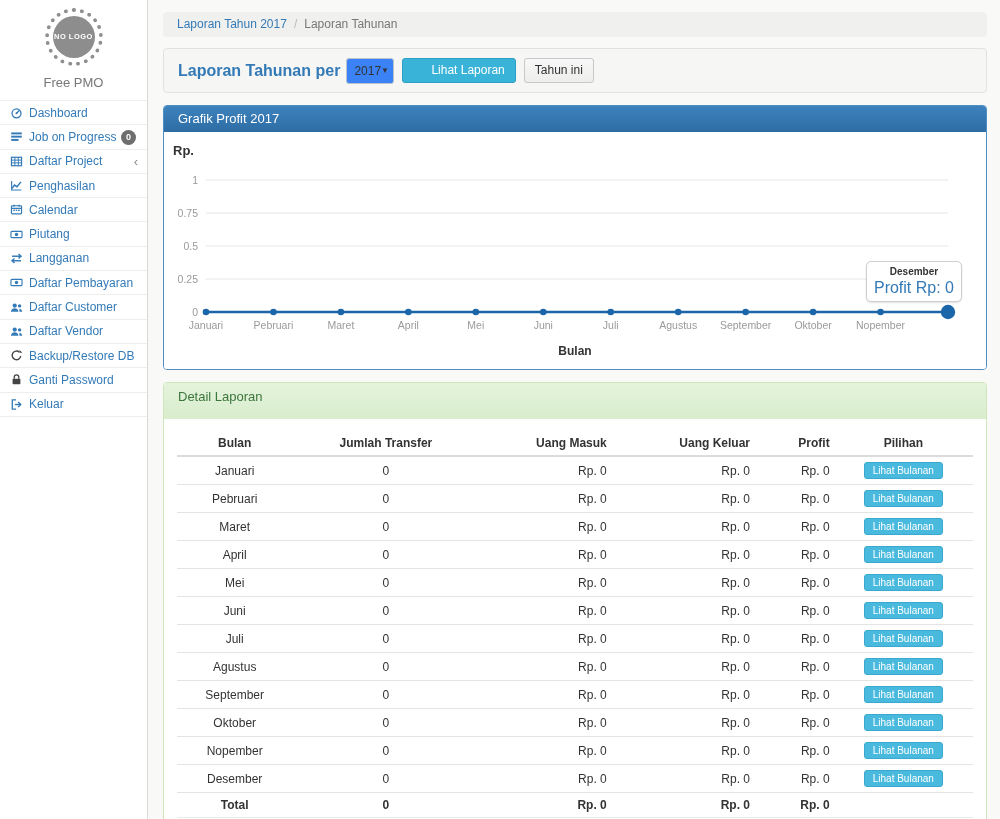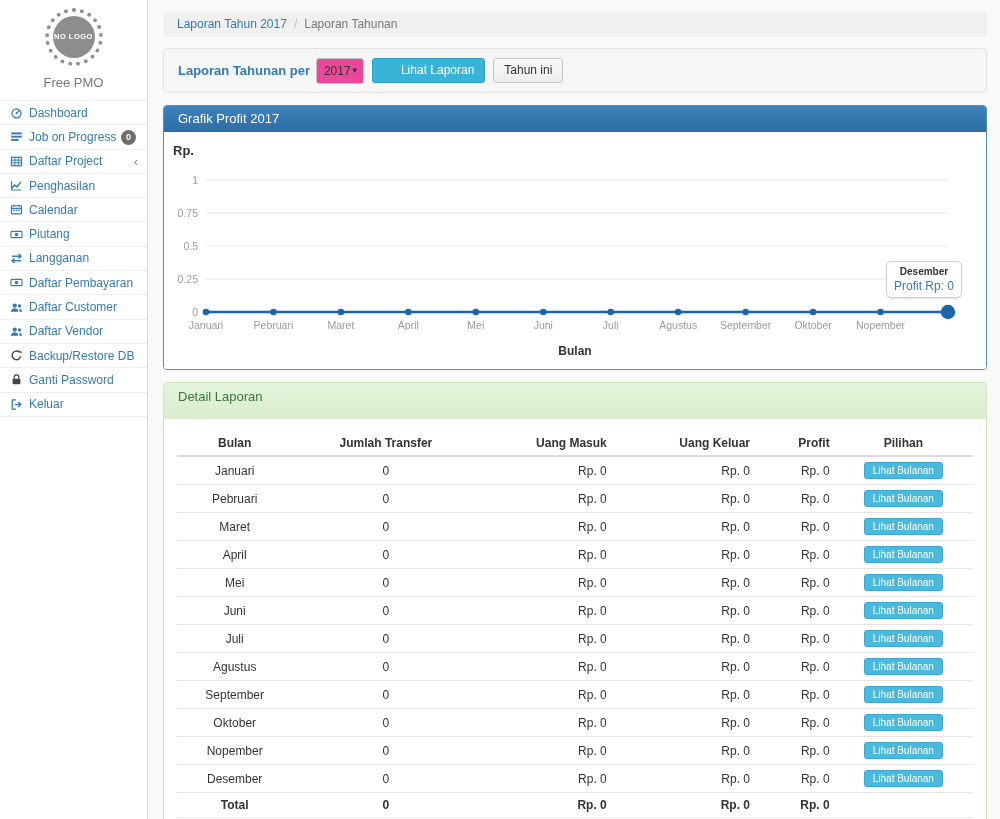--- a/index.html
+++ b/index.html
@@ -22,41 +22,41 @@
   .side-chevron { position:absolute; right:9px; color:#888; font-size:13px; }
 
   
   .content { flex:1; padding:12px 13px 0 15px; background:#f9f9f7; }
 
   .breadcrumb { height:25px; background:#f0f0ee; border-radius:4px; padding:0 14px; line-height:25px; font-size:12px; color:#777; margin-bottom:11px; }
   .breadcrumb a { color:#337ab7; text-decoration:none;text-align:right; }
   .crumb-sep { color:#bbb; margin:0 7px; }
 
   .filter-panel { background:#f6f6f4; border:1px solid #e2e2e0; border-radius:4px; height:45px; display:flex; align-items:center; padding:0 14px; margin-bottom:12px; }
-  .filter-label { color:#337ab7; font-weight:bold; font-size:13px; margin-right:6px; }
-  .year-select { width:48px; height:26px; background:#ec4899; border:1px solid #b9c3cb; border-radius:3px; display:flex; align-items:center; justify-content:space-between; padding:0 5px 0 7px; font-size:12px; color:#333; cursor:pointer; margin-right:8px; }
+  .filter-label { color:#337ab7; font-weight:bold; font-size:16px; margin-right:6px; }
+  .year-select { width:48px; height:26px; background:#3b82f6; border:1px solid #b9c3cb; border-radius:3px; display:flex; align-items:center; justify-content:space-between; padding:0 5px 0 7px; font-size:12px; color:#333; cursor:pointer; margin-right:8px; }
   .year-select .caret { font-size:8px; color:#333; }
   .btn { display:inline-block; border-radius:3px; font-size:12px; padding:5px 10px; cursor:pointer; line-height:1.1; }
   .btn-info { background:#39b3d7; border:1px solid #2ca0c4; color:#fff; margin-right:8px;padding-left:28px; }
   .btn-default { background:linear-gradient(#f8f8f8,#ededeb); border:1px solid #c8c8c8; color:#333; }
 
   .panel { border-radius:4px; margin-bottom:12px; background:#fff; }
   .panel-primary { border:1px solid #4f8fc4; }
   .panel-primary .panel-heading { background:linear-gradient(#3d82bd,#2e6da4); color:#fff; font-size:13px; padding:5px 14px; height:26px; border-radius:3px 3px 0 0; }
   .panel-success { border:1px solid #cfe6bd; }
   .panel-success .panel-heading { background:linear-gradient(#e4f3dc,#d9edcc); color:#3c763d; font-size:13px; padding:6px 14px; height:36px; border-radius:3px 3px 0 0; }
 
   
   .chart-body { position:relative; height:237px; background:#fff; border-radius:0 0 3px 3px; }
   .y-unit { position:absolute; left:9px; top:11px; font-weight:bold; font-size:13px; color:#333; }
   .x-title { position:absolute; left:0; right:0; bottom:11px; text-align:center; font-weight:bold; font-size:12px; color:#333; }
   .chart-svg { position:absolute; left:0; top:0; }
   .chart-tooltip { position:absolute; right:24px; top:129px; background:#fff; border:1px solid #cfcfcf; border-radius:5px; box-shadow:0 1px 2px rgba(0,0,0,.12); padding:4px 7px; text-align:center; }
   .chart-tooltip .tt-title { font-size:10px; font-weight:bold; color:#333; margin-bottom:2px; }
-  .chart-tooltip .tt-value { font-size:12px; color:#337ab7; }
+  .chart-tooltip .tt-value { font-size:16px; color:#337ab7; }
 
   
   .table-wrap { padding:12px 13px 18px; }
   table.report { width:100%; border-collapse:collapse; font-size:12px; }
   table.report th { font-weight:bold; padding:5px 4px; border-bottom:2px solid #dcdcdc; }
   table.report td { padding:5px 4px; border-top:1px solid #e4e4e4; height:24px; }
   table.report tr.total-row td { font-weight:bold; border-bottom:1px solid #e9e9e9; }
   .al-center { text-align:center; }
   .al-right { text-align:right; }
   .btn-xs-info { background:#49b9dd; border:1px solid #39a9cf; color:#fff; font-size:10px; padding:2px 8px; border-radius:3px; cursor:pointer; display:inline-block; }

